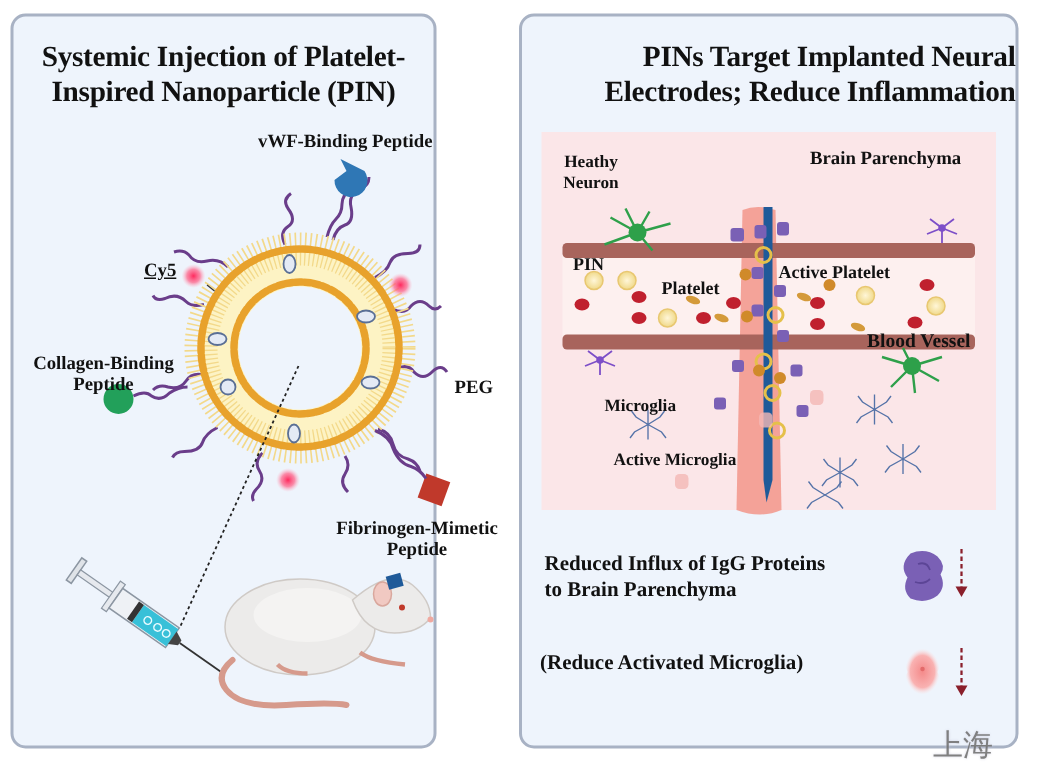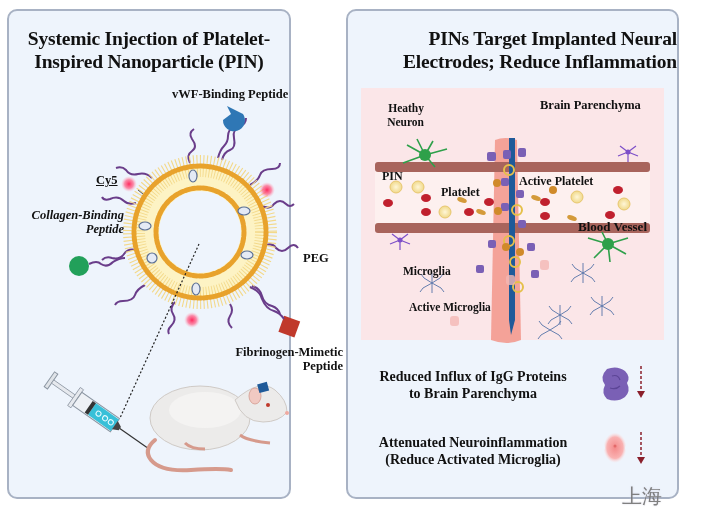--- a/index.html
+++ b/index.html
@@ -2,23 +2,23 @@
 <html><head>
 <meta charset="utf-8">
 <style>
   html,body{margin:0;padding:0;background:#ffffff;}
   body{width:707px;height:510px;position:relative;overflow:hidden;font-family:"Liberation Serif",serif;color:#111;}
   .panel{position:absolute;top:9px;height:490px;background:#eef4fc;border:2px solid #a8b2c4;border-radius:10px;box-sizing:border-box;}
   #left-panel{left:7px;width:284px;}
   #right-panel{left:346px;width:333px;}
   .title{position:absolute;left:0;right:0;text-align:center;font-weight:bold;font-size:19.5px;line-height:23px;letter-spacing:-0.2px;}
   .lbl{position:absolute;font-weight:bold;font-size:12.5px;line-height:14px;white-space:nowrap;}
-  .ctr{text-align:right;}
+  .ctr{text-align:center;}
   svg{position:absolute;left:0;top:0;overflow:visible;}
-  .note{position:absolute;font-weight:bold;font-size:14px;line-height:17px;text-align:center;}
+  .note{position:absolute;font-weight:bold;font-size:14px;line-height:17px;text-align:left;}
   .watermark{position:absolute;left:622px;top:483px;font-family:"DejaVu Sans",sans-serif;font-size:20px;color:#737373;opacity:0.9;text-shadow:0 0 2px #ccd;}
 </style>
 </head>
 <body>
 
 <div id="left-panel" class="panel">
   <div class="title" style="top:16px;">
     <div>Systemic Injection of Platelet-</div>
     <div>Inspired Nanoparticle (PIN)</div>
   </div>
@@ -113,21 +113,21 @@
     <circle cx="268" cy="405" r="2" fill="#c0392b"></circle>
     <circle cx="287" cy="413" r="2" fill="#f0a9a0"></circle>
     <rect x="258" y="383" width="10" height="9" fill="#1f5a99" transform="rotate(-15 263 387)"></rect>
     <path d="M185 443 q6 6 20 6" stroke="#d69a8c" stroke-width="3" fill="none"></path>
     <path d="M240 435 q8 6 30 8" stroke="#d69a8c" stroke-width="3" fill="none"></path>
   </g>
 </svg>
 
 <div class="lbl" style="left:172px;top:87px;">vWF-Binding Peptide</div>
 <div class="lbl" style="left:96px;top:173px;text-decoration:underline;">Cy5</div>
-<div class="lbl ctr" style="left:14px;top:208px;width:110px;font-style:italic;">
+<div class="lbl ctr" style="left:14px;top:235px;width:110px;">
   <div>Collagen-Binding</div>
   <div>Peptide</div>
 </div>
 <div class="lbl" style="left:303px;top:251px;">PEG</div>
 <div class="lbl ctr" style="left:213px;top:345px;width:130px;">
   <div>Fibrinogen-Mimetic</div>
   <div>Peptide</div>
 </div>
 
 <div id="right-panel" class="panel">
@@ -250,21 +250,20 @@
 <div class="lbl" style="left:519px;top:174px;font-size:12px;">Active Platelet</div>
 <div class="lbl" style="left:578px;top:220px;font-size:13px;text-align:center;">Blood Vessel</div>
 <div class="lbl" style="left:403px;top:264px;font-size:11.5px;">Microglia</div>
 <div class="lbl" style="left:409px;top:300px;font-size:11.5px;">Active Microglia</div>
 
 <div class="note" style="left:363px;top:368px;width:220px;">
   <div>Reduced Influx of IgG Proteins</div>
   <div>to Brain Parenchyma</div>
 </div>
 <div class="note" style="left:360px;top:434px;width:226px;">
-  <div>Attenuated Neuroinflammation</div>
   <div>(Reduce Activated Microglia)</div>
 </div>
 
 <svg width="707" height="510">
   <g>
     <path d="M607 369 q10 -4 18 2 q6 6 2 12 q4 8 -2 14 q-8 6 -18 2 q-6 -6 -2 -14 q-6 -8 2 -16z" fill="#7a60b5"></path>
     <path d="M612 376 q6 -2 8 4 M610 388 q6 2 10 -2" stroke="#5c4596" stroke-width="1.2" fill="none"></path>
   </g>
   <g>
     <line x1="641" y1="366" x2="641" y2="392" stroke="#8a1f2b" stroke-width="1.5" stroke-dasharray="3 2"></line>

